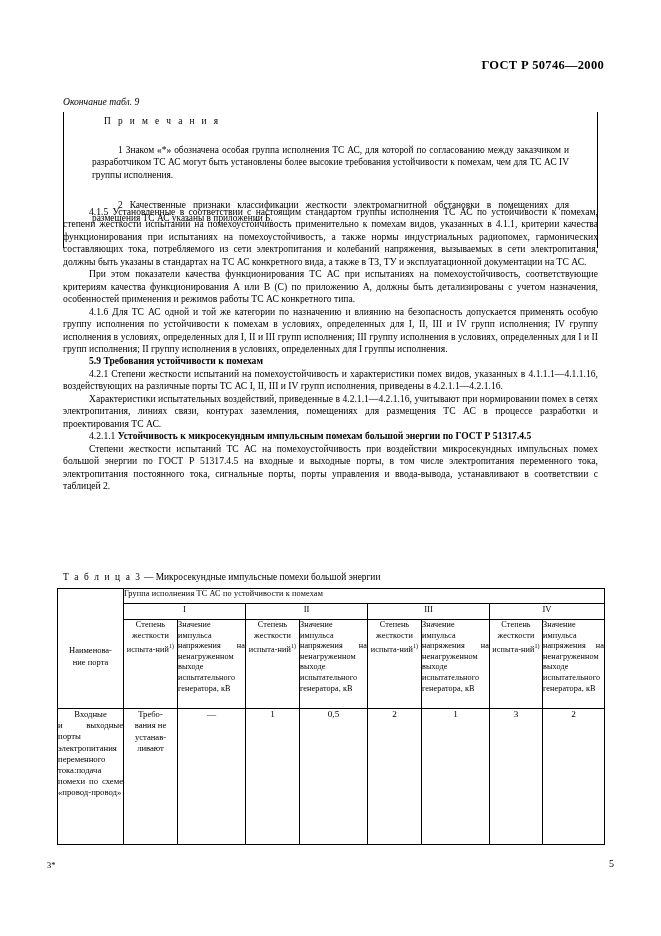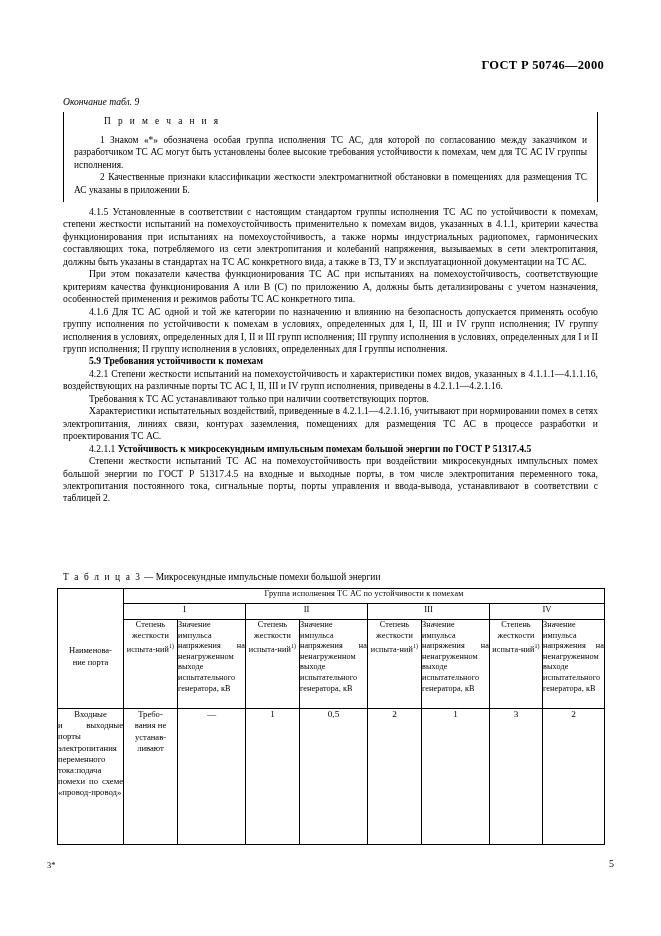--- a/index.html
+++ b/index.html
@@ -59,21 +59,21 @@
   .notes-title {
     font-size: 9.4px;
     letter-spacing: 2.4px;
     margin: 1px 0 8px 30px;
   }
   .notes-p {
     font-size: 9.4px;
     line-height: 12.4px;
     text-align: justify;
     text-indent: 26px;
-    margin: 0;
+    margin: 18px;
     hyphens: none;
   }
 
   
   .body-area {
     position: absolute;
     top: 206px;
     left: 63px;
     width: 535px;
   }
@@ -123,21 +123,20 @@
     table-layout: fixed;
     font-size: 8.2px;
   }
   table.t2 td, table.t2 th {
     border: 1px solid #000;
     padding: 0;
     font-weight: normal;
     vertical-align: top;
   }
   .gh {
-    text-align: center;
     font-size: 8.2px;
     height: 14px;
     vertical-align: middle;
     letter-spacing: 0.15px;
   }
   .roman {
     text-align: center;
     font-size: 8.6px;
     height: 15px;
     vertical-align: middle;
@@ -204,21 +203,20 @@
     <p class="notes-p">1 Знаком «*» обозначена особая группа исполнения ТС АС, для которой по согласованию между заказчиком и разработчиком ТС АС могут быть установлены более высокие требования устойчивости к помехам, чем для ТС АС IV группы исполнения.</p>
     <p class="notes-p">2 Качественные признаки классификации жесткости электромагнитной обстановки в помещениях для размещения ТС АС указаны в приложении Б.</p>
   </div>
 
   <div class="body-area">
     <p class="bp">4.1.5 Установленные в соответствии с настоящим стандартом группы исполнения ТС АС по устойчивости к помехам, степени жесткости испытаний на помехоустойчивость применительно к помехам видов, указанных в 4.1.1, критерии качества функционирования при испытаниях на помехоустойчивость, а также нормы индустриальных радиопомех, гармонических составляющих тока, потребляемого из сети электропитания и колебаний напряжения, вызываемых в сети электропитания, должны быть указаны в стандартах на ТС АС конкретного вида, а также в ТЗ, ТУ и эксплуатационной документации на ТС АС.</p>
     <p class="bp">При этом показатели качества функционирования ТС АС при испытаниях на помехоустойчивость, соответствующие критериям качества функционирования А или В (С) по приложению А, должны быть детализированы с учетом назначения, особенностей применения и режимов работы ТС АС конкретного типа.</p>
     <p class="bp">4.1.6 Для ТС АС одной и той же категории по назначению и влиянию на безопасность допускается применять особую группу исполнения по устойчивости к помехам в условиях, определенных для I, II, III и IV групп исполнения; IV группу исполнения в условиях, определенных для I, II и III групп исполнения; III группу исполнения в условиях, определенных для I и II групп исполнения; II группу исполнения в условиях, определенных для I группы исполнения.</p>
     <p class="hd-bold">5.9 Требования устойчивости к помехам</p>
     <p class="bp">4.2.1 Степени жесткости испытаний на помехоустойчивость и характеристики помех видов, указанных в 4.1.1.1—4.1.1.16,  воздействующих на различные порты ТС АС I, II, III и IV групп исполнения, приведены в 4.2.1.1—4.2.1.16.</p>
-    <p class="bp">Требования к ТС АС устанавливают только при наличии соответствующих портов.</p>
     <p class="bp">Характеристики испытательных воздействий, приведенные в 4.2.1.1—4.2.1.16, учитывают при нормировании помех в сетях электропитания, линиях связи, контурах заземления, помещениях для размещения ТС АС в процессе разработки и проектирования ТС АС.</p>
     <p class="hd-italic-line"><span>4.2.1.1 </span><span class="it">Устойчивость к микросекундным импульсным помехам большой энергии по ГОСТ Р 51317.4.5</span></p>
     <p class="bp">Степени жесткости испытаний ТС АС на помехоустойчивость при воздействии микросекундных импульсных помех большой энергии по ГОСТ Р 51317.4.5 на входные и выходные порты, в том числе электропитания переменного тока, электропитания постоянного тока, сигнальные порты, порты управления и ввода-вывода, устанавливают в соответствии с таблицей 2.</p>
   </div>
 
   <div class="tbl-caption"><span class="sp">Т а б л и ц а 3</span><span> — Микросекундные импульсные помехи большой энергии</span></div>
 
   <table class="t2">
     <colgroup>
       <col style="width:66px">

